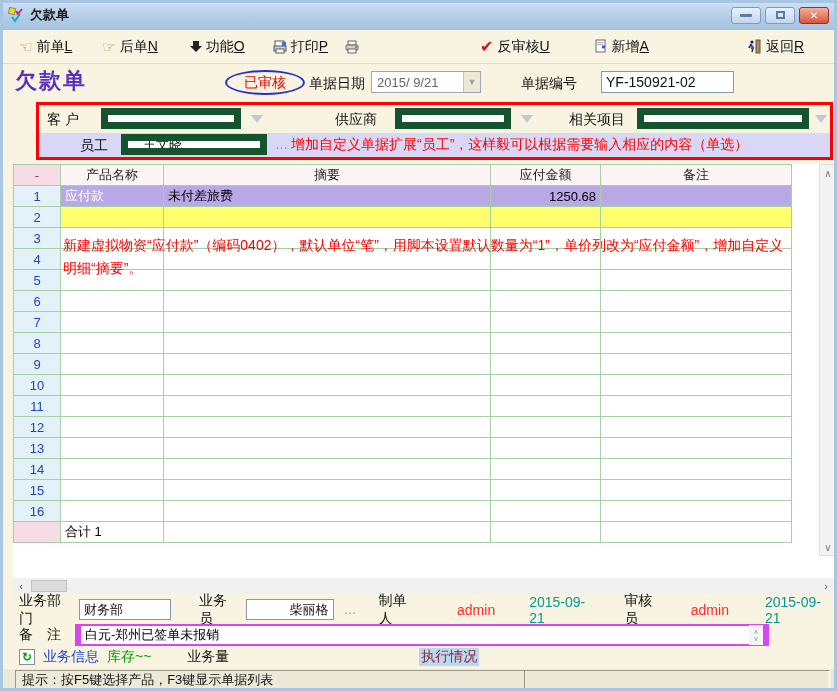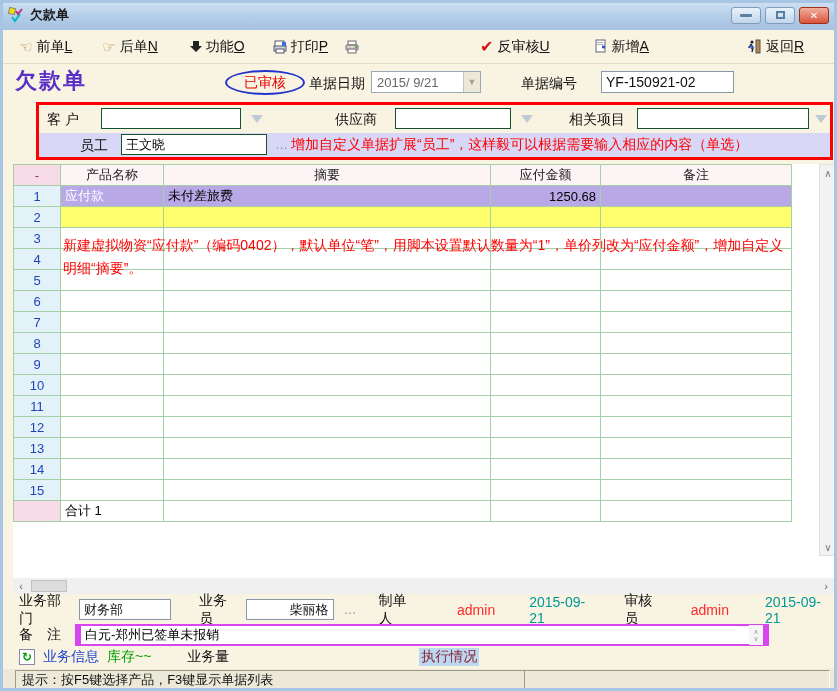--- a/index.html
+++ b/index.html
@@ -36,21 +36,21 @@
     background:#fff;display:flex;align-items:center;font-size:13px;color:#666;padding-left:5px;}
   #date-combo .dbtn{margin-left:auto;width:17px;height:20px;background:#ece9d8;border-left:1px solid #c8c4b0;
     display:flex;align-items:center;justify-content:center;color:#a0a0a0;font-size:9px;}
   #no-label{position:absolute;left:518px;top:11px;}
   #doc-no{position:absolute;left:598px;top:7px;width:133px;height:22px;border:1px solid #8898a8;
     font-size:14px;padding:0 4px;background:#fff;color:#111;}
   
   #partybox{position:absolute;left:33px;top:99px;width:797px;height:58px;border:3px solid #ff0000;background:#f9f4e2;}
   #rowA{position:relative;height:28px;}
   #rowB{position:relative;height:24px;background:#d9d7f6;}
-  .fld{position:absolute;height:21px;border:1px solid #14532d;background:#fff;font-size:13px;padding:0 4px;color:#111;}
+  .fld{position:absolute;height:21px;border:7px solid #14532d;background:#fff;font-size:13px;padding:0 15px;color:#111;}
   .drop{position:absolute;width:0;height:0;border-left:6px solid transparent;border-right:6px solid transparent;
     border-top:8px solid #becbd4;top:10px;}
   .note-red{color:#ff0000;font-size:14px;white-space:nowrap;}
   .dots{color:#7a9ab8;font-size:13px;}
   
   #tablezone{position:absolute;left:10px;top:161px;width:821px;height:430px;background:#fff;}
   table#grid{border-collapse:collapse;table-layout:fixed;width:778px;}
   #grid td,#grid th{border:1px solid #a5cfa5;font-size:13px;padding:1px 4px;height:21px;overflow:hidden;
     white-space:nowrap;font-weight:normal;}
   #grid th{background:#fdf4f6;color:#222;text-align:center;height:20px;}
@@ -338,20 +338,27 @@
             <td class="c-amount"></td>
             <td class="c-note"></td>
           </tr>
           <tr>
             <td class="c-no">15</td>
             <td class="c-product"></td>
             <td class="c-summary"></td>
             <td class="c-amount"></td>
             <td class="c-note"></td>
           </tr>
+          <tr>
+            <td class="c-no">16</td>
+            <td class="c-product"></td>
+            <td class="c-summary"></td>
+            <td class="c-amount"></td>
+            <td class="c-note"></td>
+          </tr>
         </tbody>
       <tbody>
         <tr>
           <td class="c-no total-no"></td>
           <td class="c-product">合计 1</td>
           <td></td>
           <td class="c-amount"></td>
           <td></td>
         </tr>
       </tbody>

